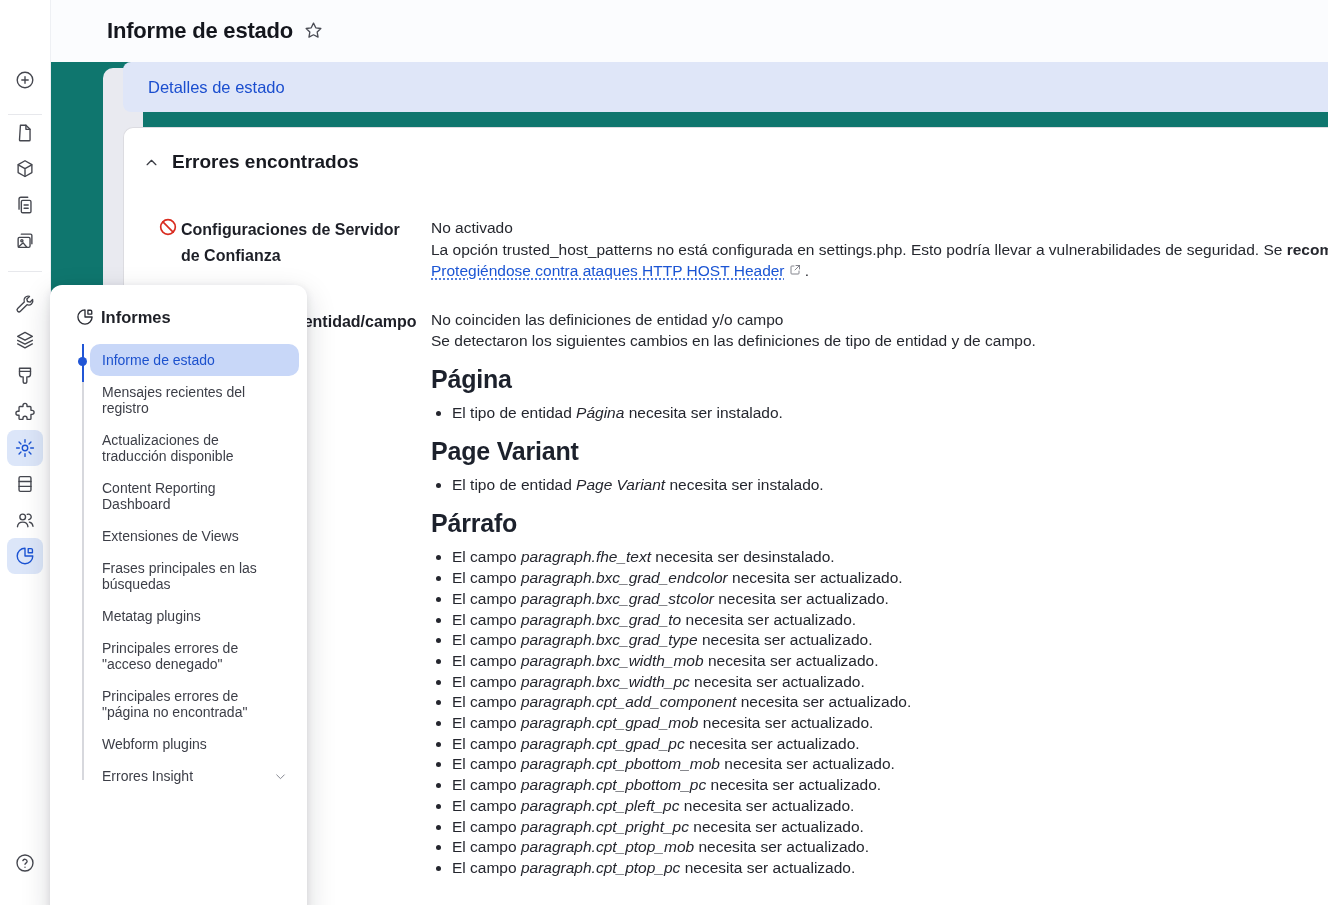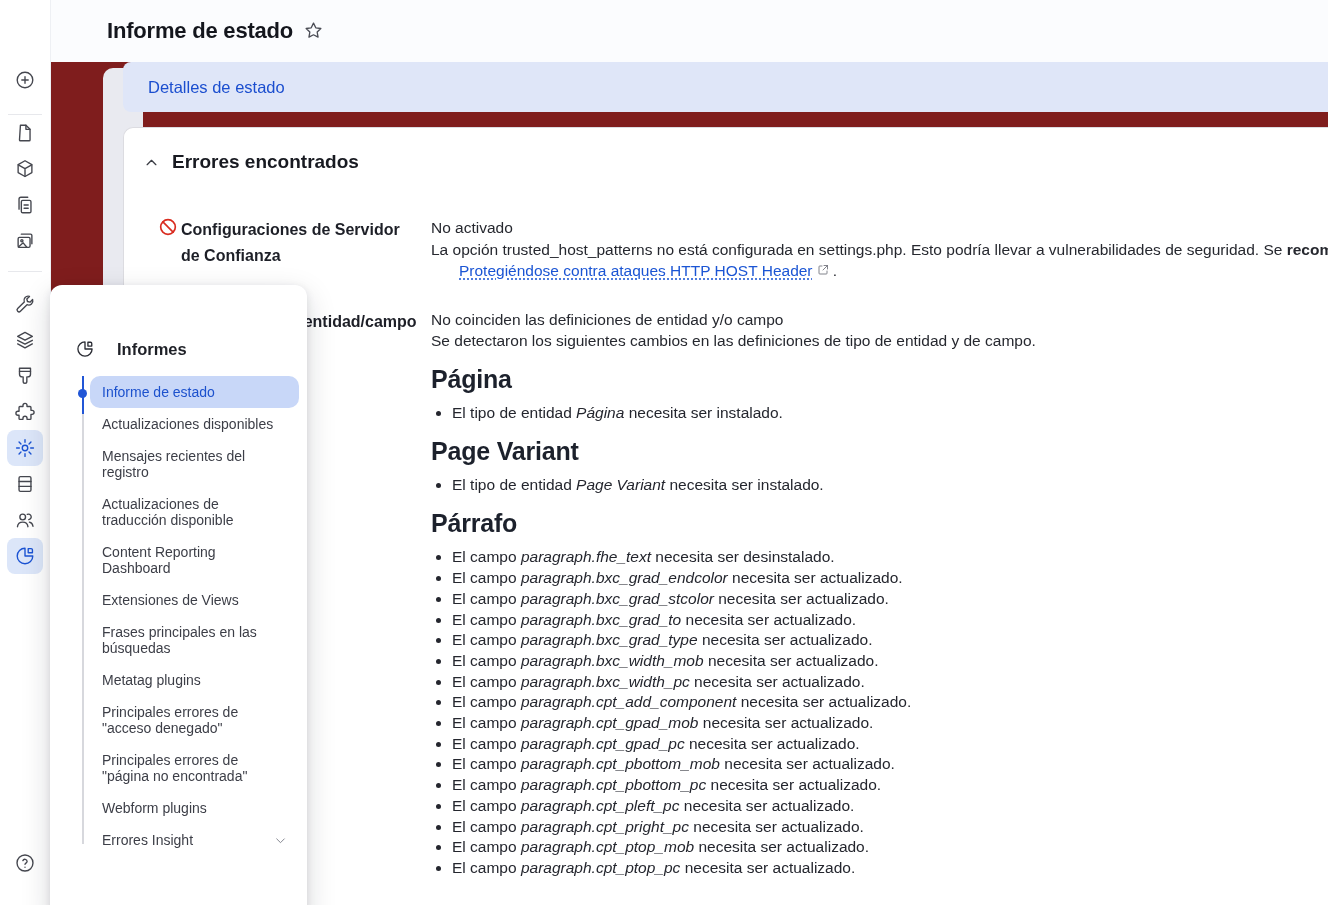--- a/index.html
+++ b/index.html
@@ -1,17 +1,17 @@
 <!DOCTYPE html>
 <html><head>
 <meta charset="utf-8">
 <style>
   html,body{margin:0;padding:0;}
   body{width:1328px;height:905px;font-family:"Liberation Sans",sans-serif;background:#fbfcfe;}
-  .stage{position:relative;width:1328px;height:905px;overflow:hidden;background:#7f1d1d;}
+  .stage{position:relative;width:1328px;height:905px;overflow:hidden;background:#0f766e;}
 
   
   .rail{position:absolute;left:0;top:0;width:50px;height:905px;background:#fff;border-right:1px solid #eef0f4;z-index:30;display:flex;flex-direction:column;align-items:center;}
   .rail button{background:none;border:none;padding:0;margin:0;cursor:pointer;}
   .rbtn{width:36px;height:36px;margin-top:5px;border-radius:8px;display:flex;align-items:center;justify-content:center;position:relative;color:#45474f;}
   .rbtn svg{width:22px;height:22px;stroke:#45474f;fill:none;stroke-width:1.5;stroke-linecap:round;stroke-linejoin:round;}
   .rbtn.active{background:#dce6f9;}
   .rbtn.active svg{stroke:#1b53d3;}
   .logo{width:36px;height:36px;margin-top:7px;border-radius:9px;background:#1b53d3;display:flex;align-items:center;justify-content:center;}
   .logo svg{width:20px;height:20px;fill:none;stroke:#fff;stroke-width:1.6;}
@@ -40,30 +40,30 @@
   .sec-head svg{width:15px;height:15px;stroke:#3b3d45;stroke-width:2;fill:none;stroke-linecap:round;stroke-linejoin:round;}
   .sec-head span{font-size:19px;font-weight:600;color:#181a21;}
   .erow{display:grid;grid-template-columns:23px 250px 1fr;margin-left:34px;}
   .erow.r1{margin-top:44px;}
   .erow.r2{margin-top:27px;}
   .no-icon svg{width:20px;height:20px;fill:none;stroke:#d92c20;stroke-width:2;stroke-linecap:round;}
   .etitle{font-size:16px;font-weight:700;color:#1d1f27;line-height:26px;padding-right:10px;box-sizing:border-box;}
   .eval{font-size:15.5px;color:#26282f;line-height:21.5px;}
   .desc-clip{white-space:nowrap;}
   .desc-clip strong{font-weight:700;}
-  .elink{color:#1b55d4;text-decoration:underline dotted;text-underline-offset:3px;cursor:pointer;margin-left:28px;}
+  .elink{color:#1b55d4;text-decoration:underline dotted;text-underline-offset:3px;cursor:pointer;}
   .extlink svg{width:12px;height:12px;stroke:#63656e;fill:none;stroke-width:1.6;stroke-linecap:round;stroke-linejoin:round;margin-left:4px;}
   .eval h2{font-size:25px;font-weight:600;color:#1c212c;margin:17px 0 13px;letter-spacing:-0.2px;}
   .eval ul{margin:0 0 6px;padding-left:21px;}
   .eval li{line-height:20.7px;color:#24262e;}
   .eval em{font-style:italic;}
 
   
   .flyout{position:absolute;left:50px;top:285px;width:257px;bottom:-15px;background:#fff;border-radius:12px;z-index:50;box-shadow:0 10px 30px rgba(20,24,40,.16),0 2px 8px rgba(20,24,40,.10);box-sizing:border-box;padding-top:22px;}
-  .fhead{display:flex;align-items:center;gap:22px;margin-left:25px;margin-top:32px;}
+  .fhead{display:flex;align-items:center;gap:6px;margin-left:25px;}
   .fhead svg{width:20px;height:20px;stroke:#2a2c34;fill:none;stroke-width:1.6;stroke-linecap:round;stroke-linejoin:round;}
   .fhead span{font-size:16.5px;font-weight:700;color:#1e2027;}
   .ftree{position:relative;margin-top:17px;}
   .tline{position:absolute;left:32px;top:4px;bottom:12px;width:1.5px;background:#d7d8dd;}
   .tblue{position:absolute;left:31.7px;top:0;height:38px;width:2px;background:#2156d6;}
   .tdot{position:absolute;left:28px;top:13px;width:9px;height:9px;border-radius:50%;background:#2156d6;}
   .fitems{display:flex;flex-direction:column;padding-left:40px;}
   .fitem{width:209px;box-sizing:border-box;padding:8px 12px;font-size:14px;line-height:16px;color:#3c3e47;text-decoration:none;display:flex;align-items:center;justify-content:space-between;cursor:pointer;}
   .fitem.active{background:#c8d7f8;border-radius:10px;color:#1c51cd;}
   .fitem svg{width:13px;height:13px;stroke:#83858e;fill:none;stroke-width:1.8;stroke-linecap:round;stroke-linejoin:round;flex:0 0 auto;}
@@ -272,23 +272,20 @@
     </div>
     <div class="ftree">
       <div class="tline"></div>
       <div class="tblue"></div>
       <div class="tdot"></div>
       <nav class="fitems">
         <a class="fitem active">
             <span>Informe de estado</span>
           </a>
         <a class="fitem">
-            <span>Actualizaciones disponibles</span>
-          </a>
-        <a class="fitem">
             <span>Mensajes recientes del registro</span>
           </a>
         <a class="fitem">
             <span>Actualizaciones de traducción disponible</span>
           </a>
         <a class="fitem">
             <span>Content Reporting Dashboard</span>
           </a>
         <a class="fitem">
             <span>Extensiones de Views</span>

